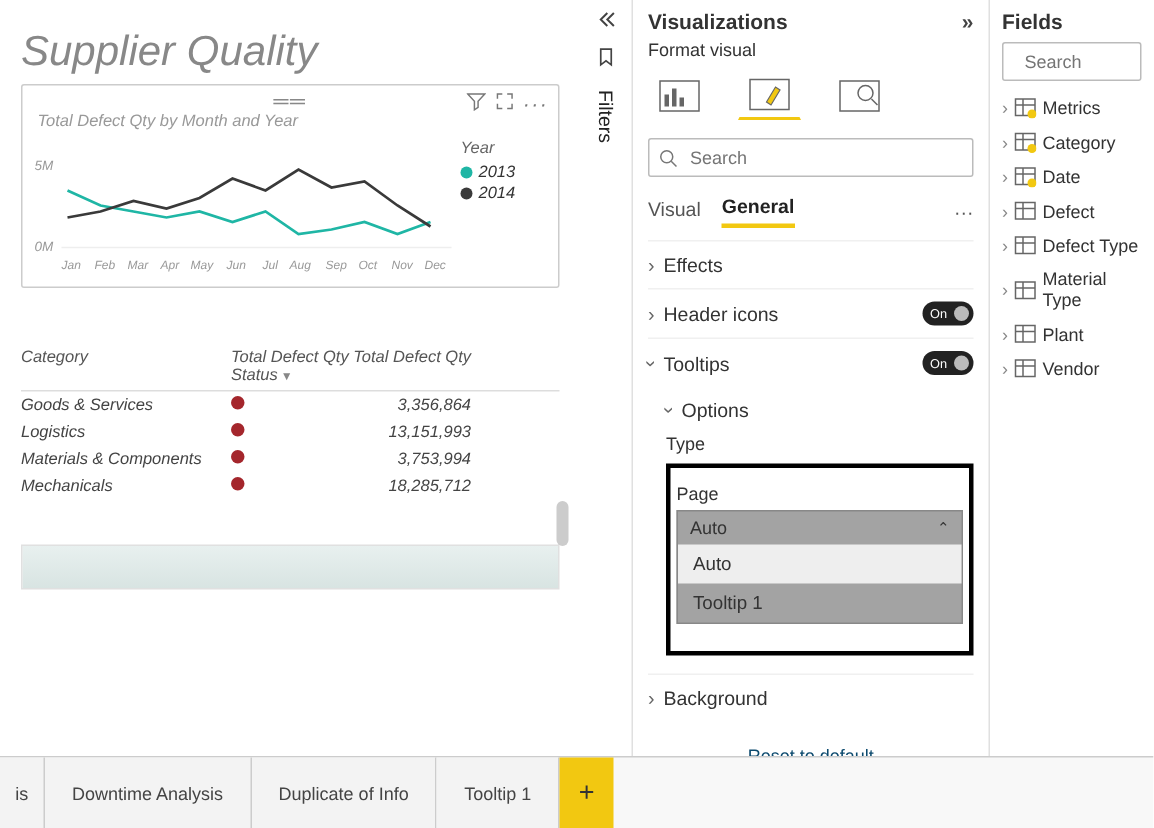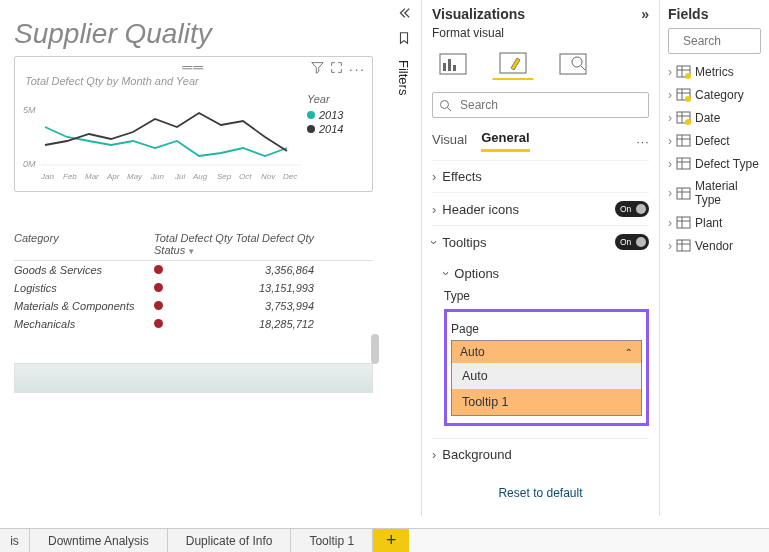--- a/index.html
+++ b/index.html
@@ -46,32 +46,32 @@
   .tab.active { color:#222; font-weight:600; border-bottom:3px solid #f2c811; }
   .dots { margin-left:auto; color:#555; }
   .sect { display:flex; align-items:center; gap:6px; padding:8px 0; font-size:13px; border-top:1px solid #f0f0f0; }
   .sect-caret { color:#666; }
   .toggle { margin-left:auto; width:34px; height:16px; border-radius:8px; background:#222; position:relative; }
   .toggle:before { content:"On"; color:#fff; font-size:8.5px; position:absolute; left:5px; top:2.5px; }
   .toggle:after { content:""; width:10px; height:10px; border-radius:50%; background:#bbb; position:absolute; right:3px; top:3px; }
   .options-block { padding:4px 0 12px 0; }
   .field-label { font-size:12px; color:#333; margin:6px 0 4px 0; }
   .select { border:1px solid #999; display:flex; align-items:center; justify-content:space-between; padding:4px 8px; font-size:12.5px; background:#fff; }
-  .red-box { border:3px solid #8b5cf6; margin-top:6px; padding:4px 4px 7px 4px; }
-  .dropdown { border:1px solid #888; background:#fdba74; }
+  .red-box { border:3px solid #000000; margin-top:6px; padding:4px 4px 18px 4px; }
+  .dropdown { border:1px solid #888; background:#a3a3a3; }
   .dropdown-head { display:flex; align-items:center; justify-content:space-between; padding:4px 8px; }
   .dropdown-option { padding:6px 10px; font-size:12.5px; }
   .dropdown-option.sel { background:#eee; }
   .reset-txt { text-align:center; color:#0c4a6e; font-size:12px; margin-top:16px;}
   
   .fields-pane { flex:1; border-left:1px solid #e0e0e0; padding:6px 8px 0 8px; min-width:110px; }
   .field-row { display:flex; align-items:center; gap:4px; padding:4px 0; font-size:12px; color:#333; cursor:pointer; }
   .field-row svg { flex-shrink:0; }
   
-  .sheet-tabs { position:absolute; bottom:0; left:0; right:0; height:24px; border-top:1px solid #ccc; display:flex; align-items:stretch; background:#f8f8f8; }
+  .sheet-tabs { position:absolute; bottom:0; left:0; right:0; height:48px; border-top:1px solid #ccc; display:flex; align-items:stretch; background:#f8f8f8; }
   .sheet-tab { border-right:1px solid #ccc; display:flex; align-items:center; padding:0 18px; font-size:12px; color:#444; background:#f3f3f3; }
   .sheet-tab.first { width:30px; padding:0 8px; justify-content:center; }
   .add-tab { width:36px; display:flex; align-items:center; justify-content:center; background:#f2c811; font-size:18px; color:#333; }
 </style>
 </head>
 <body>
 
 <div class="page">
 
   <div class="canvas">

